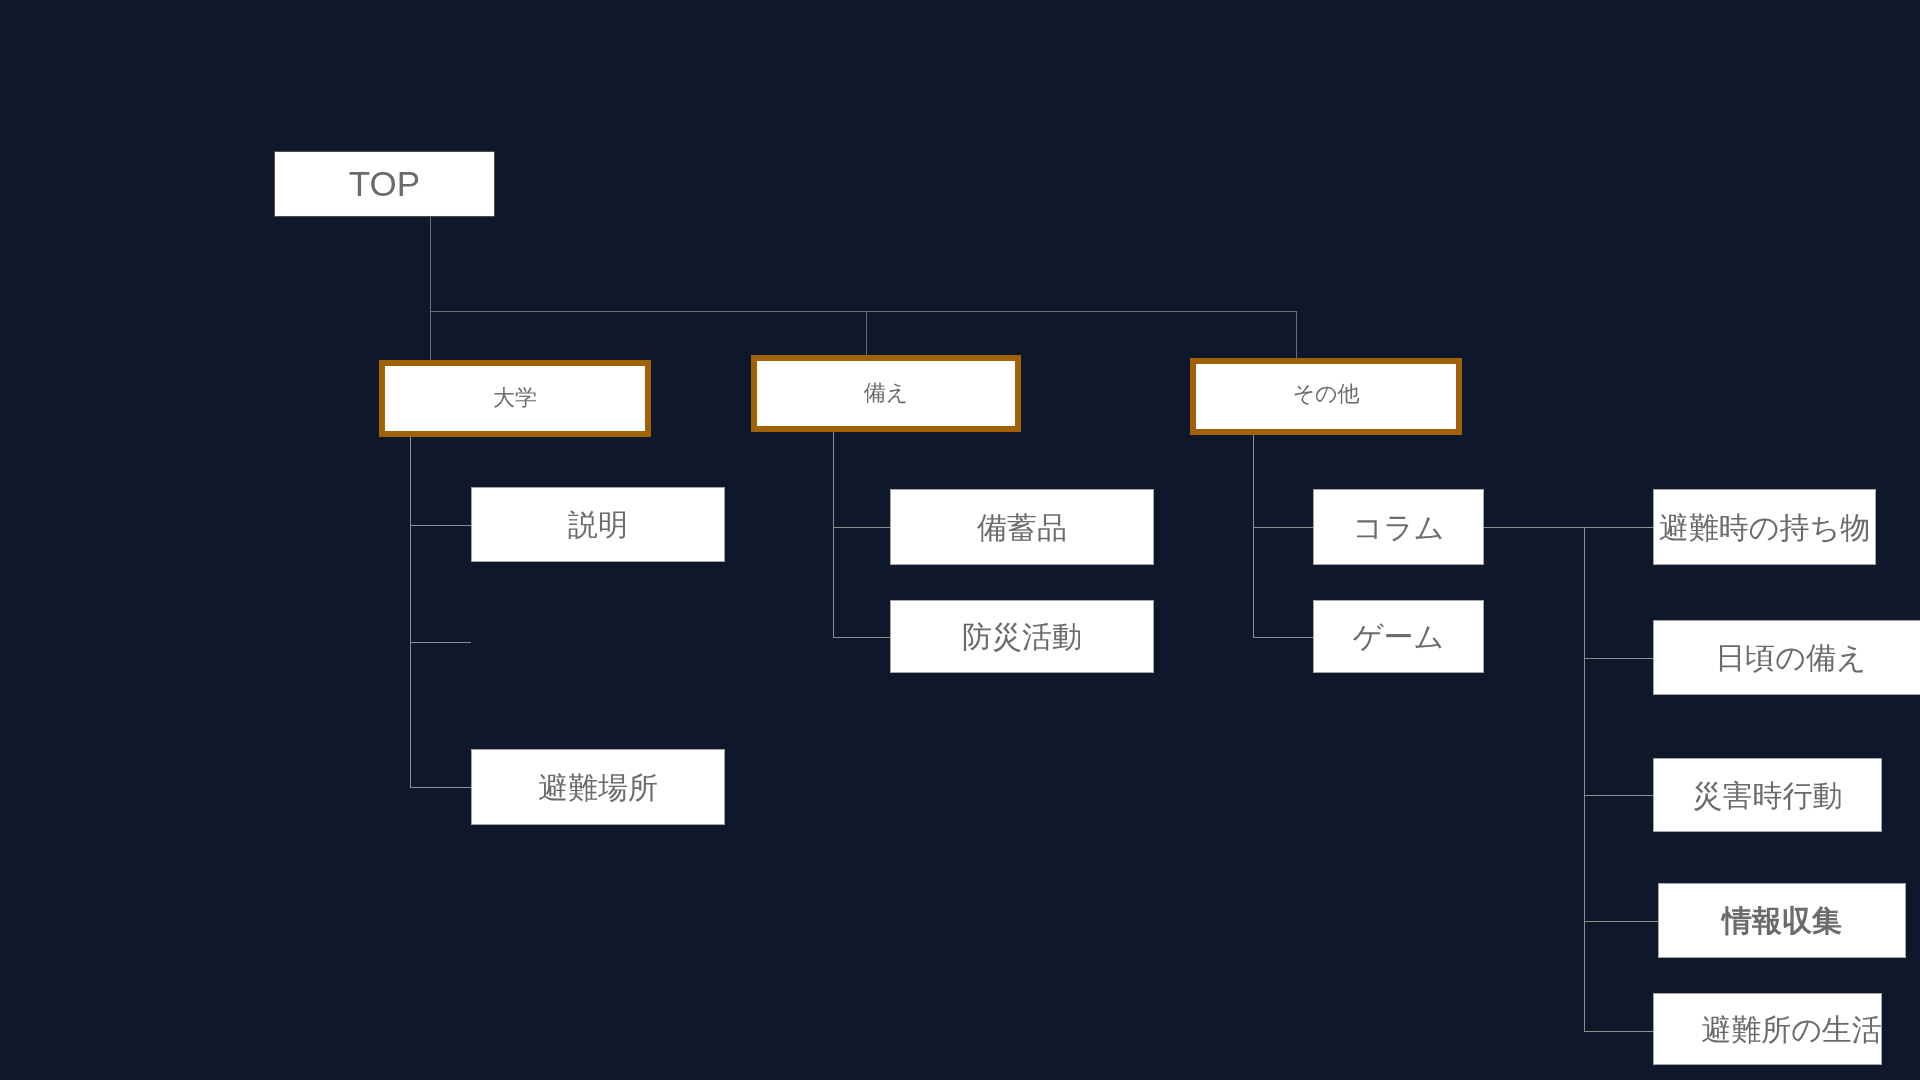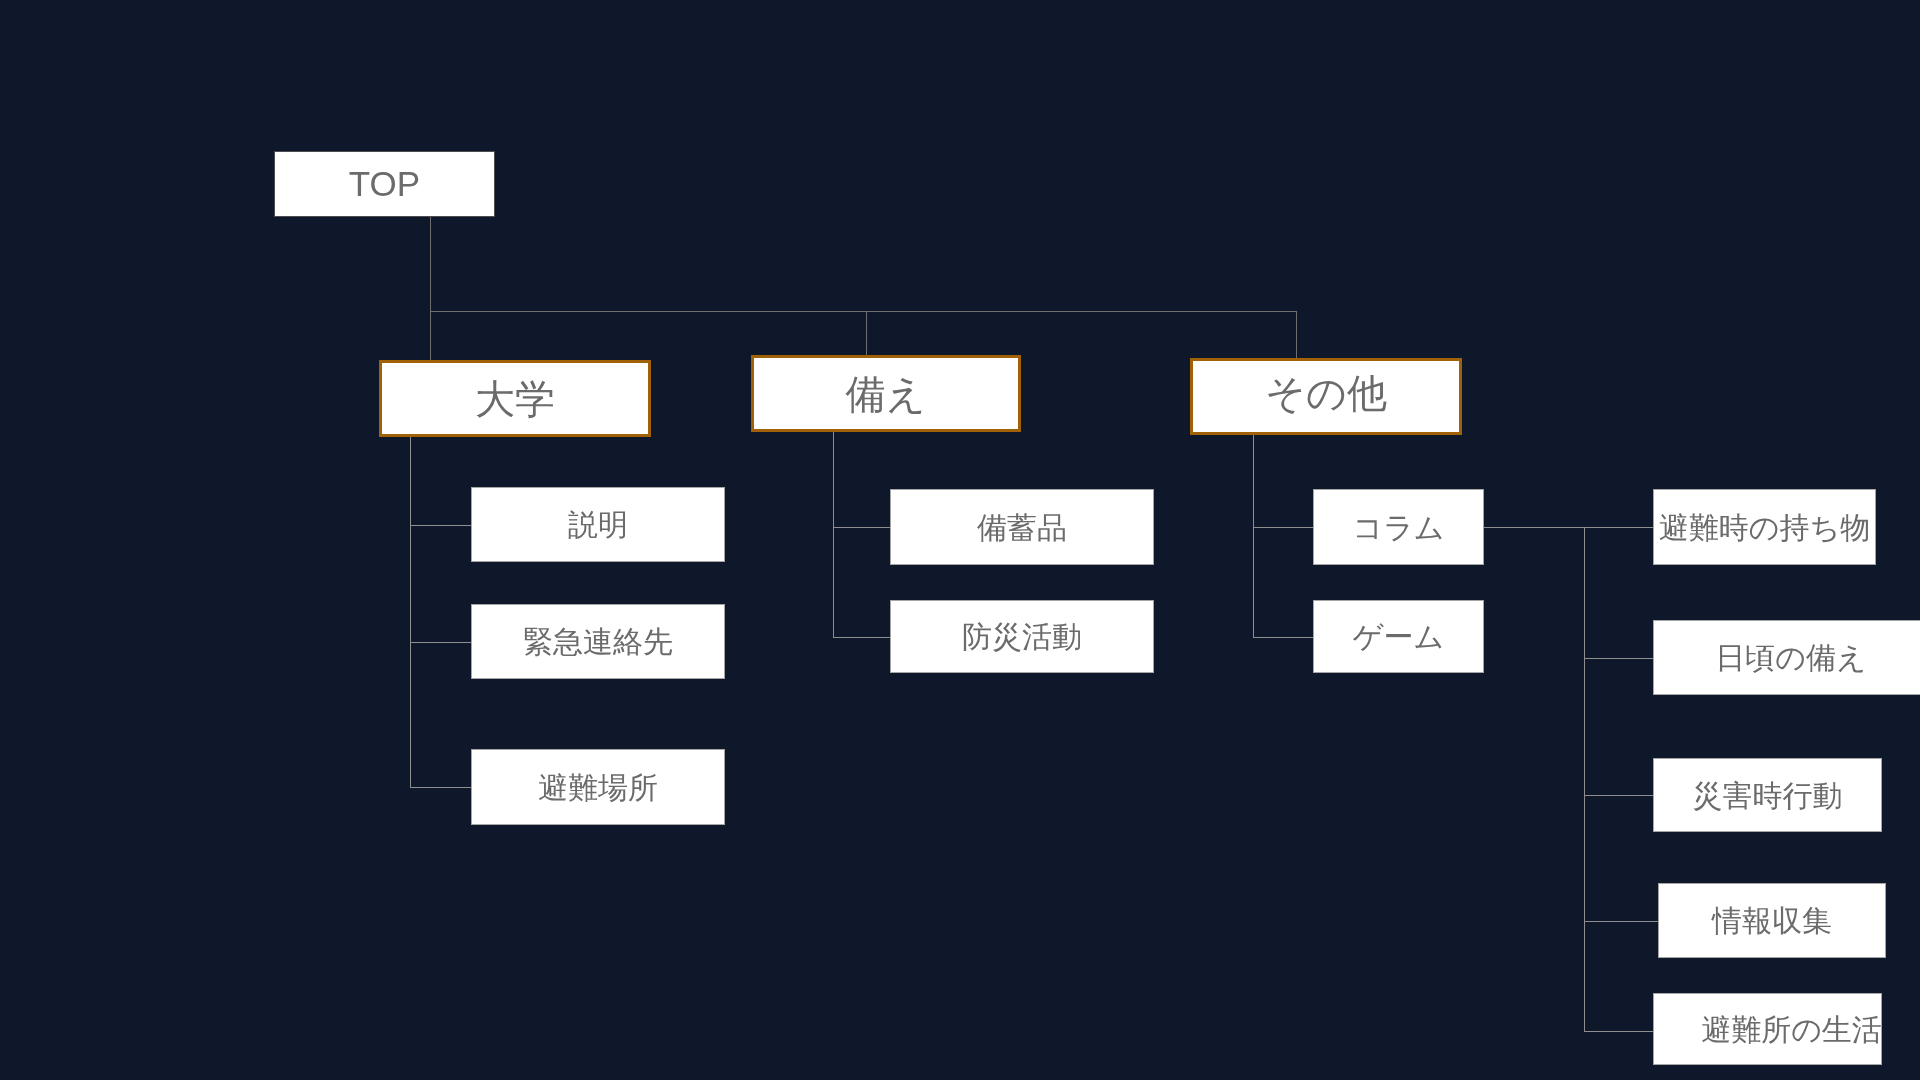--- a/index.html
+++ b/index.html
@@ -30,22 +30,22 @@
     text-align: center;
     line-height: 1.1;
     white-space: nowrap;
     z-index: 3;
   }
   .node.lvl1 {
     border: 1px solid #4d4d4d;
     font-size: 35px;
   }
   .node.lvl2 {
-    border: 3px solid #a16207;
-    font-size: 40px;
+    border: 6px solid #a16207;
+    font-size: 22px;
   }
   .node.lvl3 {
     border: 1px solid #a5a5a5;
     font-size: 30px;
   }
   .node.lvl4 {
     border: 1px solid #a5a5a5;
     font-size: 30px;
   }
   .edge {
@@ -86,24 +86,23 @@
     <div class="edge v" style="left: 1584px; top: 527px; height: 504px;"></div>
     <div class="edge h" style="left: 1584px; top: 658px; width: 69px;"></div>
     <div class="edge h" style="left: 1584px; top: 795px; width: 69px;"></div>
     <div class="edge h" style="left: 1584px; top: 921px; width: 74px;"></div>
     <div class="edge h" style="left: 1584px; top: 1031px; width: 69px;"></div>
     <div class="node lvl1" style="left: 274px; top: 151px; width: 221px; height: 66px;">TOP</div>
     <div class="node lvl2" style="left: 379px; top: 360px; width: 272px; height: 77px;">大学</div>
     <div class="node lvl2" style="left: 751px; top: 355px; width: 270px; height: 77px;">備え</div>
     <div class="node lvl2" style="left: 1190px; top: 358px; width: 272px; height: 77px; font-family: Liberation Mono, monospace;">その他</div>
     <div class="node lvl3" style="left: 471px; top: 487px; width: 254px; height: 75px;">説明</div>
-    <div class="node lvl3" style="left: 471px; top: 604px; width: 254px; height: 75px;">緊急連絡先</div>
     <div class="node lvl3" style="left: 471px; top: 749px; width: 254px; height: 76px;">避難場所</div>
     <div class="node lvl3" style="left: 890px; top: 489px; width: 264px; height: 76px;">備蓄品</div>
     <div class="node lvl3" style="left: 890px; top: 600px; width: 264px; height: 73px;">防災活動</div>
     <div class="node lvl3" style="left: 1313px; top: 489px; width: 171px; height: 76px;">コラム</div>
     <div class="node lvl3" style="left: 1313px; top: 600px; width: 171px; height: 73px;">ゲーム</div>
     <div class="node lvl4" style="left: 1653px; top: 489px; width: 223px; height: 76px;">避難時の持ち物</div>
     <div class="node lvl4" style="left: 1653px; top: 620px; width: 276px; height: 75px;">日頃の備え</div>
     <div class="node lvl4" style="left: 1653px; top: 758px; width: 229px; height: 74px;">災害時行動</div>
-    <div class="node lvl4" style="left: 1658px; top: 883px; width: 228px; height: 75px;">情報収集</div>
+    <div class="node lvl4" style="left: 1658px; top: 883px; width: 248px; height: 75px; font-weight: bold;">情報収集</div>
     <div class="node lvl4" style="left: 1653px; top: 993px; width: 229px; height: 72px; padding-left: 48px;">避難所の生活</div>
   </div>
 
 </body></html>

